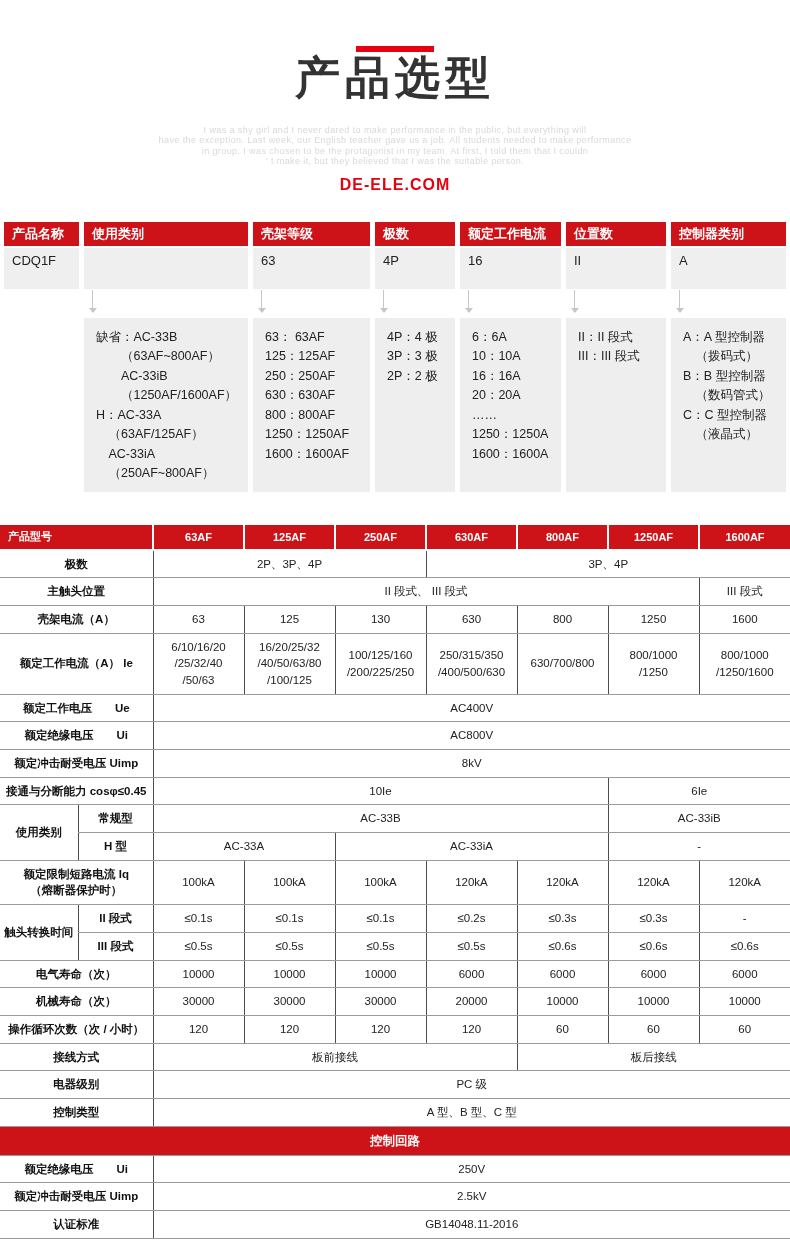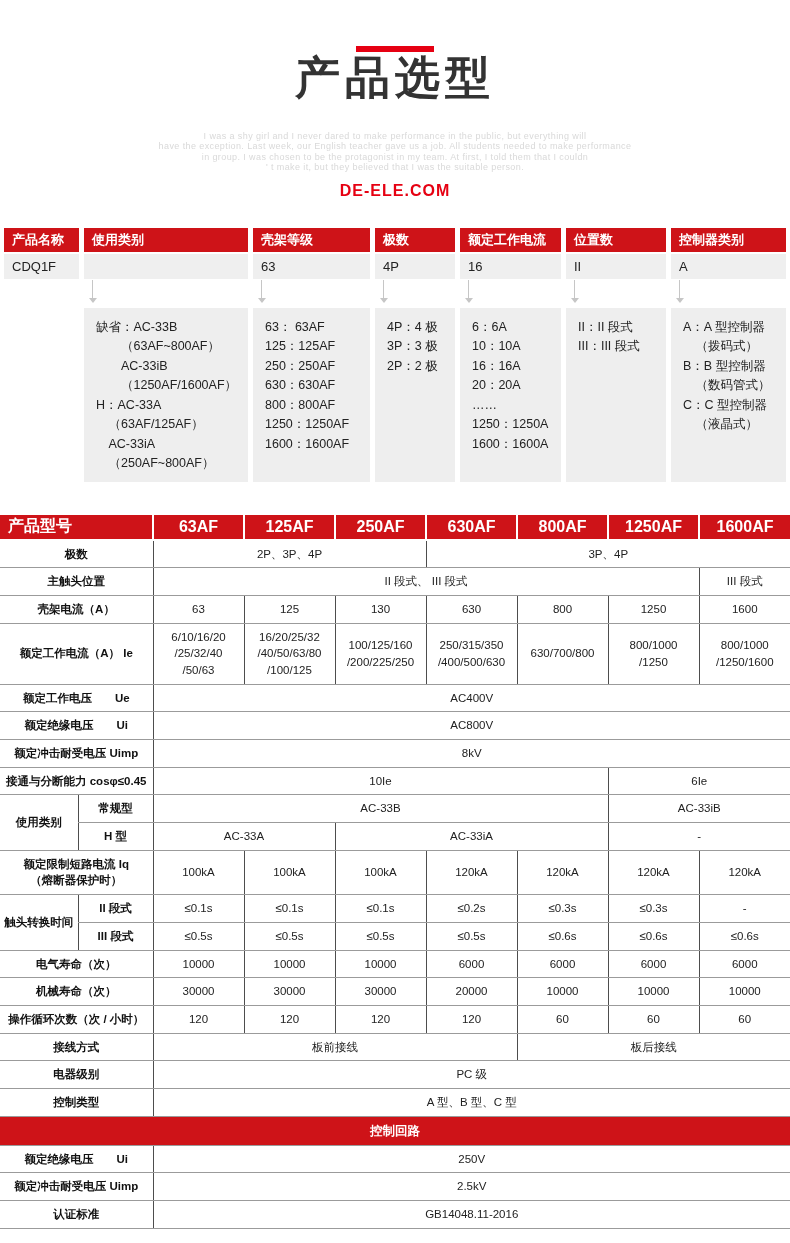--- a/index.html
+++ b/index.html
@@ -20,41 +20,41 @@
   }
   .page{width:790px;height:1243px;position:relative;background:#fff;}
 
   
   .top-bar{width:78px;height:6px;background:var(--accent-red);margin:46px auto 0;}
   .page-title{
     text-align:center;font-size:45px;font-weight:bold;color:var(--title-dark);
     letter-spacing:5px;line-height:1.15;
   }
   .watermark{
-    margin-top:27px;text-align:center;font-size:9px;line-height:10.5px;
+    margin-top:21px;text-align:center;font-size:9px;line-height:10.5px;
     color:var(--wm-gray);letter-spacing:.4px;
   }
   .brand{
     margin-top:9px;text-align:center;font-size:16px;font-weight:bold;
     color:var(--accent-red);letter-spacing:1px;
   }
 
   
   .selector{margin-top:28px;}
   .sel-grid{
     display:grid;
     grid-template-columns:75px 164px 117px 80px 101px 100px 1fr;
     column-gap:5px;padding:0 4px;
   }
   .sel-head{
     background:var(--table-red);color:#fff;font-size:13px;font-weight:bold;
     height:24px;line-height:24px;padding-left:8px;white-space:nowrap;overflow:hidden;
   }
   .sel-val{
-    background:var(--row-gray);height:25px;line-height:25px;padding-left:8px;
+    background:var(--row-gray);height:41px;line-height:25px;padding-left:8px;
     font-size:13px;color:#222;margin-top:2px;
   }
   .arrow-row{height:28px;margin-top:1px;}
   .arrow{
     display:block;width:1px;height:22px;background:#c6c6c6;
     margin-left:8px;position:relative;
   }
   .arrow::after{
     content:"";position:absolute;left:-3.5px;bottom:-5px;
     border:4px solid transparent;border-top:5px solid #c6c6c6;
@@ -63,21 +63,21 @@
     background:var(--box-gray);min-height:157px;padding:10px 10px 8px 12px;
     font-size:12.5px;line-height:19.5px;color:#222;white-space:pre-line;
   }
 
   
   table.spec{
     width:100%;border-collapse:collapse;table-layout:fixed;
     margin-top:33px;font-size:11.5px;
   }
   table.spec th{
-    background:var(--table-red);color:#fff;font-size:16px;font-weight:bold;
+    background:var(--table-red);color:#fff;font-size:11px;font-weight:bold;
     height:25px;border-right:2px solid #fff;border-bottom:2px solid #fff;
     text-align:center;padding:0 2px;
   }
   table.spec th.plabel{text-align:left;padding-left:8px;}
   table.spec th:last-child{border-right:none;margin-left:40px;}
   table.spec td{
     border-bottom:1px solid var(--hline);
     padding:5px 3px;text-align:center;vertical-align:middle;line-height:1.45;
   }
   td.lbl{text-align:left;padding-left:8px;font-weight:bold;color:#111;white-space:pre-line;}

